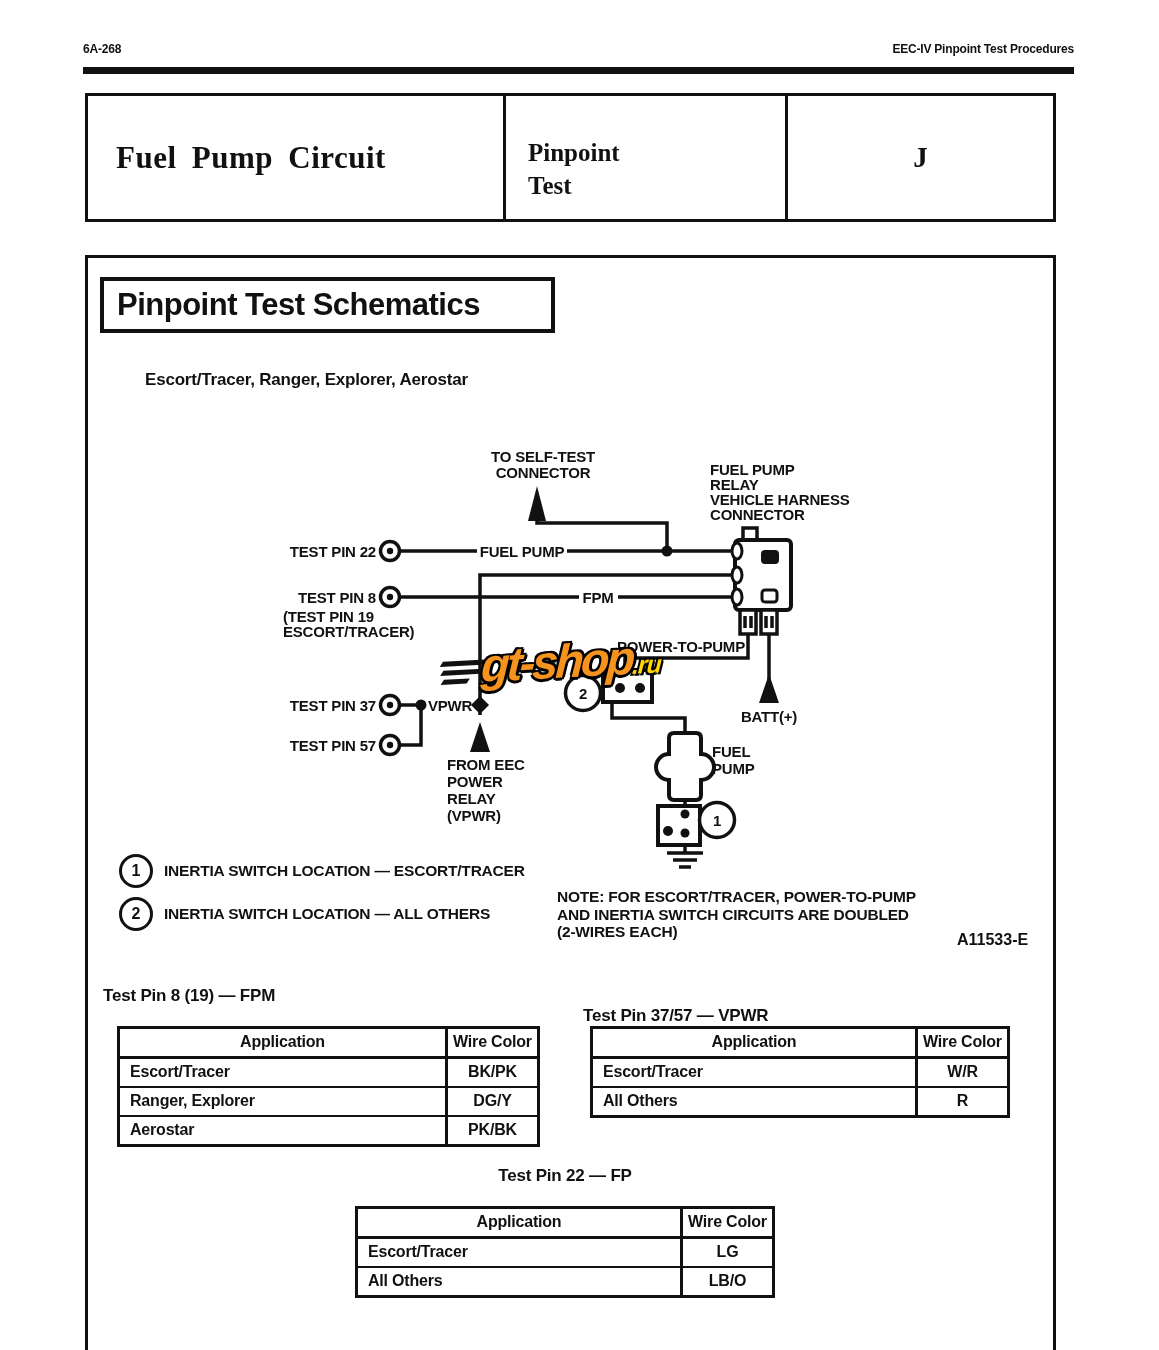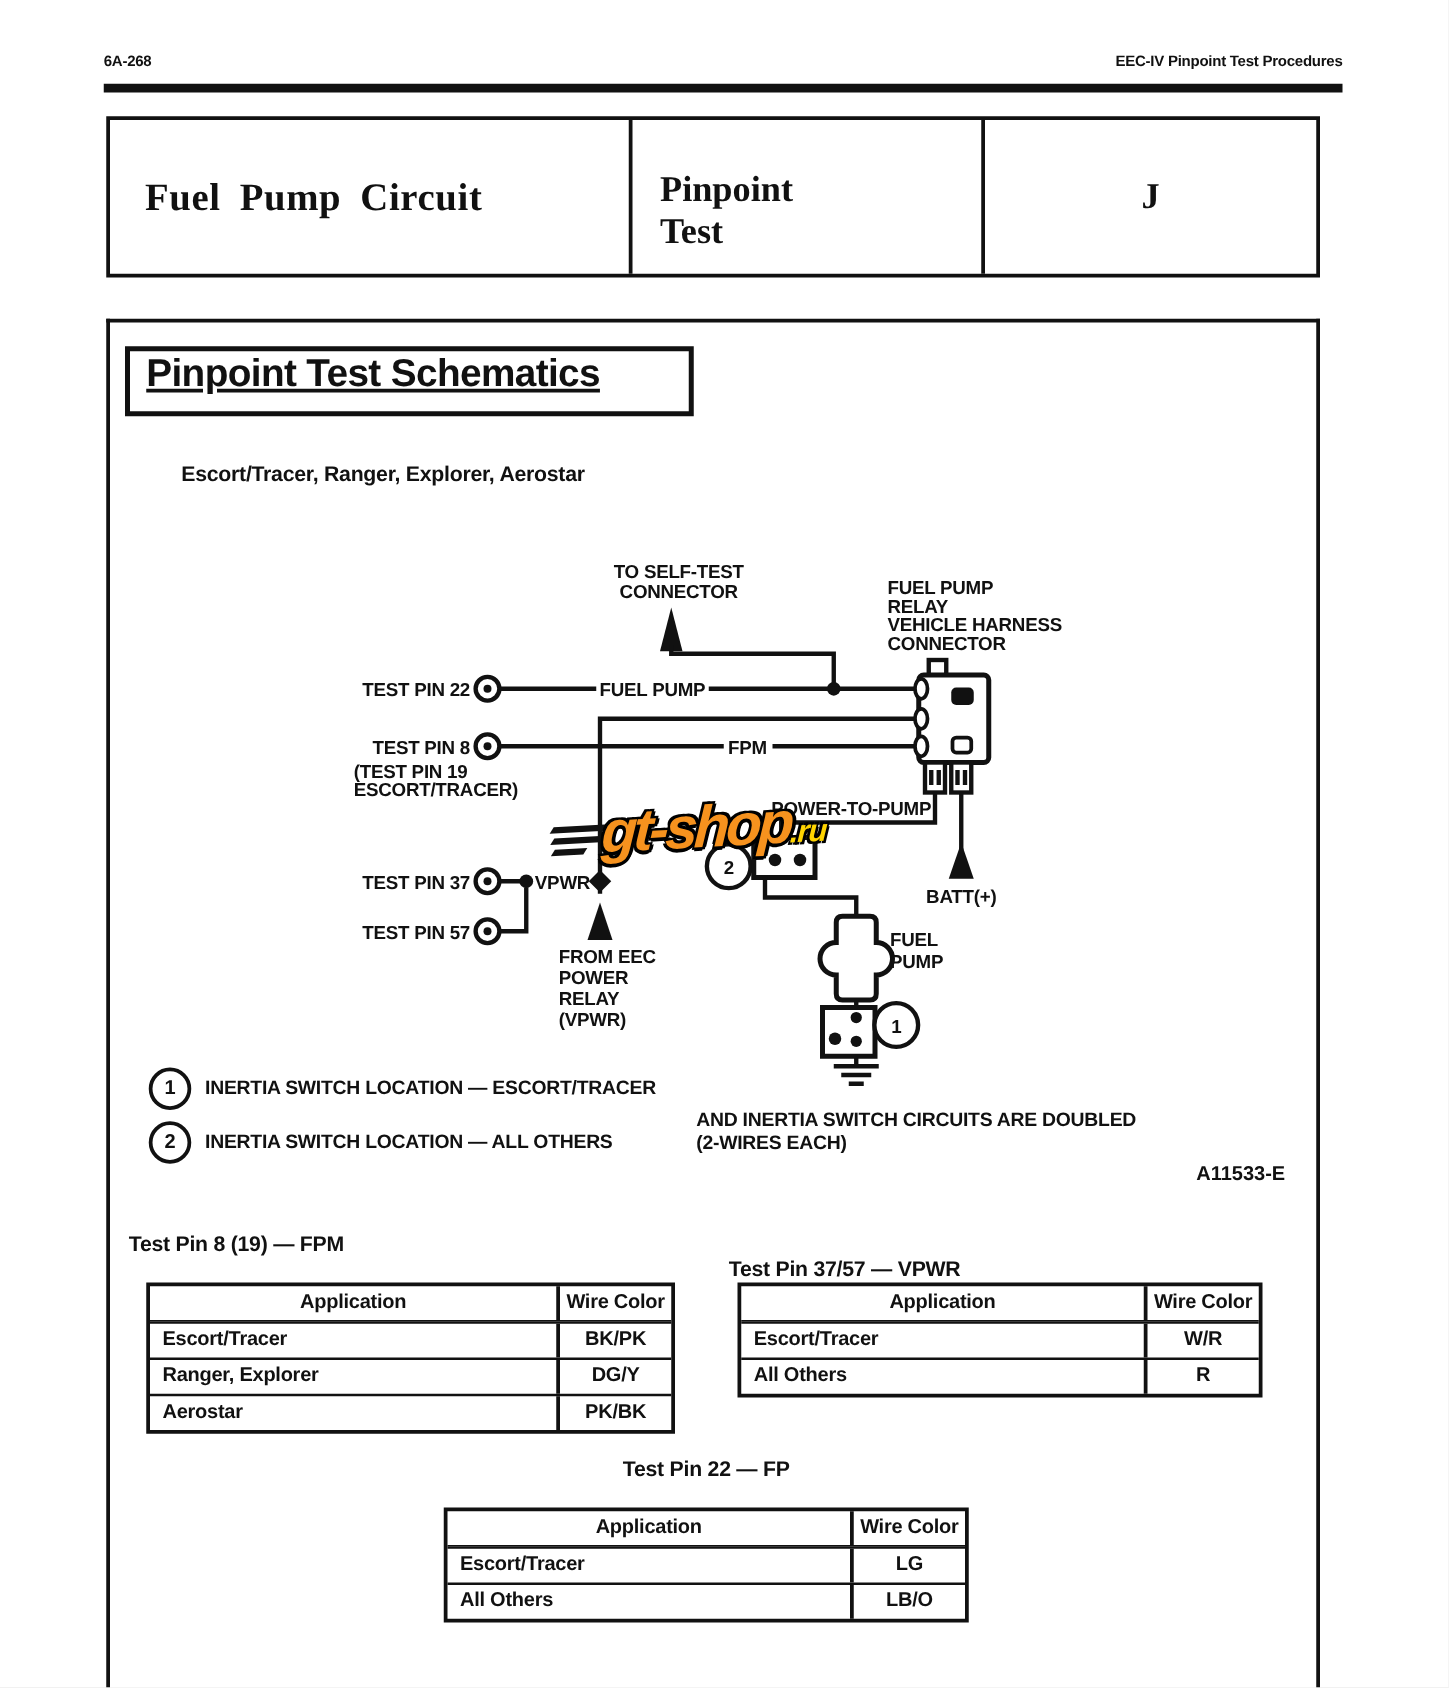--- a/index.html
+++ b/index.html
@@ -11,26 +11,26 @@
   
   .hdr{position:absolute;left:83px;top:42px;width:991px;display:flex;justify-content:space-between;}
   .hdr span{font-weight:bold;font-size:12px;letter-spacing:-0.2px;}
   .hdr-rule{position:absolute;left:83px;top:67px;width:991px;height:7px;background:#111;}
   
   .title-table{position:absolute;left:85px;top:93px;width:971px;height:129px;border:3px solid #111;display:flex;box-sizing:border-box;}
   .tt-cell{box-sizing:border-box;}
   .tt-left{width:415px;display:flex;align-items:center;padding-left:28px;
     font-family:"Liberation Serif","DejaVu Serif",serif;font-weight:bold;font-size:31px;word-spacing:7px;letter-spacing:0.5px;}
   .tt-mid{width:285px;border-left:3px solid #111;border-right:3px solid #111;padding:40px 0 0 22px;
-    font-family:"Liberation Serif","DejaVu Serif",serif;font-weight:bold;font-size:29px;line-height:33px;}
+    font-family:"Liberation Serif","DejaVu Serif",serif;font-weight:bold;font-size:25px;line-height:33px;}
   .tt-right{flex:1;display:flex;align-items:center;justify-content:center;
     font-family:"Liberation Serif","DejaVu Serif",serif;font-weight:bold;font-size:29px;}
   
   .content-box{position:absolute;left:85px;top:255px;width:971px;height:1130px;border:3px solid #111;border-bottom:none;box-sizing:border-box;background:#fff;}
-  .heading-box{position:absolute;left:100px;top:277px;width:455px;height:56px;border:4px solid #111;box-sizing:border-box;display:flex;padding-left:13px;text-decoration:underline;}
+  .heading-box{position:absolute;left:100px;top:277px;width:455px;height:56px;border:4px solid #111;box-sizing:border-box;display:flex;align-items:center;padding-left:13px;}
   .heading-box span{font-weight:bold;font-size:31px;letter-spacing:-0.5px;}
   .subtitle{position:absolute;left:104px;top:370px;font-weight:bold;font-size:17px;letter-spacing:-0.2px;margin-left:41px;}
   
   svg.diagram{position:absolute;left:85px;top:440px;}
   .dtext{font-family:"Liberation Sans","DejaVu Sans",sans-serif;font-weight:bold;font-size:15px;fill:#111;letter-spacing:-0.2px;}
   .wire{stroke:#111;stroke-width:3.5;fill:none;}
   .thick{stroke:#111;stroke-width:4;fill:#fff;}
   .blk{fill:#111;}
   
   .legend-item{position:absolute;display:flex;align-items:center;}
@@ -181,20 +181,21 @@
   <div class="legend-item" style="left:119px;top:854px;">
     <div class="legend-circ">1</div>
     <div class="legend-label">INERTIA SWITCH LOCATION — ESCORT/TRACER</div>
   </div>
   <div class="legend-item" style="left:119px;top:897px;">
     <div class="legend-circ">2</div>
     <div class="legend-label">INERTIA SWITCH LOCATION — ALL OTHERS</div>
   </div>
 
   <div class="note">
+    <div>NOTE: FOR ESCORT/TRACER, POWER-TO-PUMP</div>
     <div>AND INERTIA SWITCH CIRCUITS ARE DOUBLED</div>
     <div>(2-WIRES EACH)</div>
   </div>
   <div class="figure-id">A11533-E</div>
 
   <div class="tbl-title" style="left:103px;top:986px;">Test Pin 8 (19) — FPM</div>
   <div class="wtable" style="left:117px;top:1026px;width:423px;">
     <div class="wrow hdr-row">
       <div class="cell-app">Application</div>
       <div class="cell-color">Wire Color</div>

